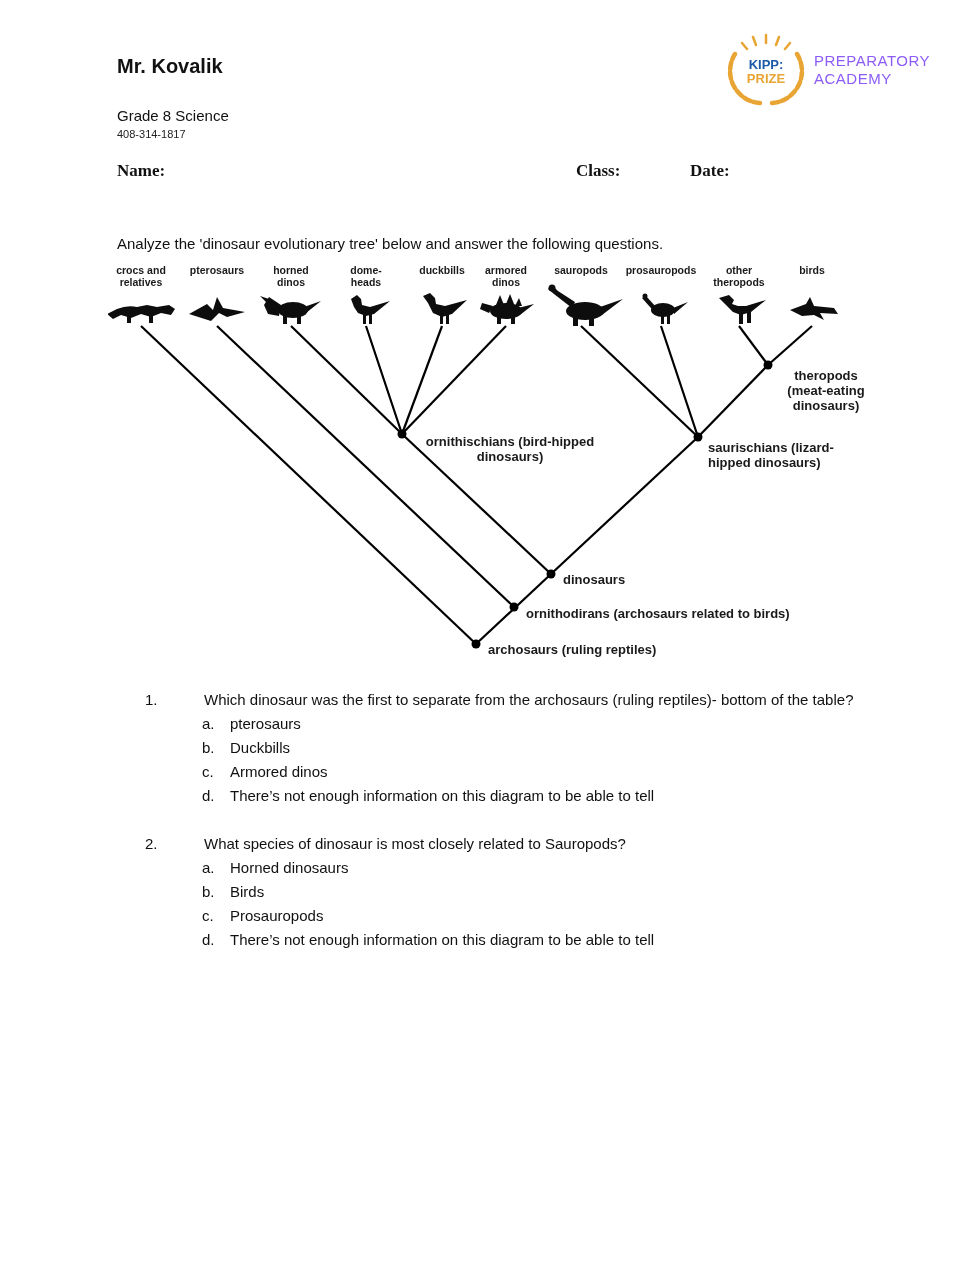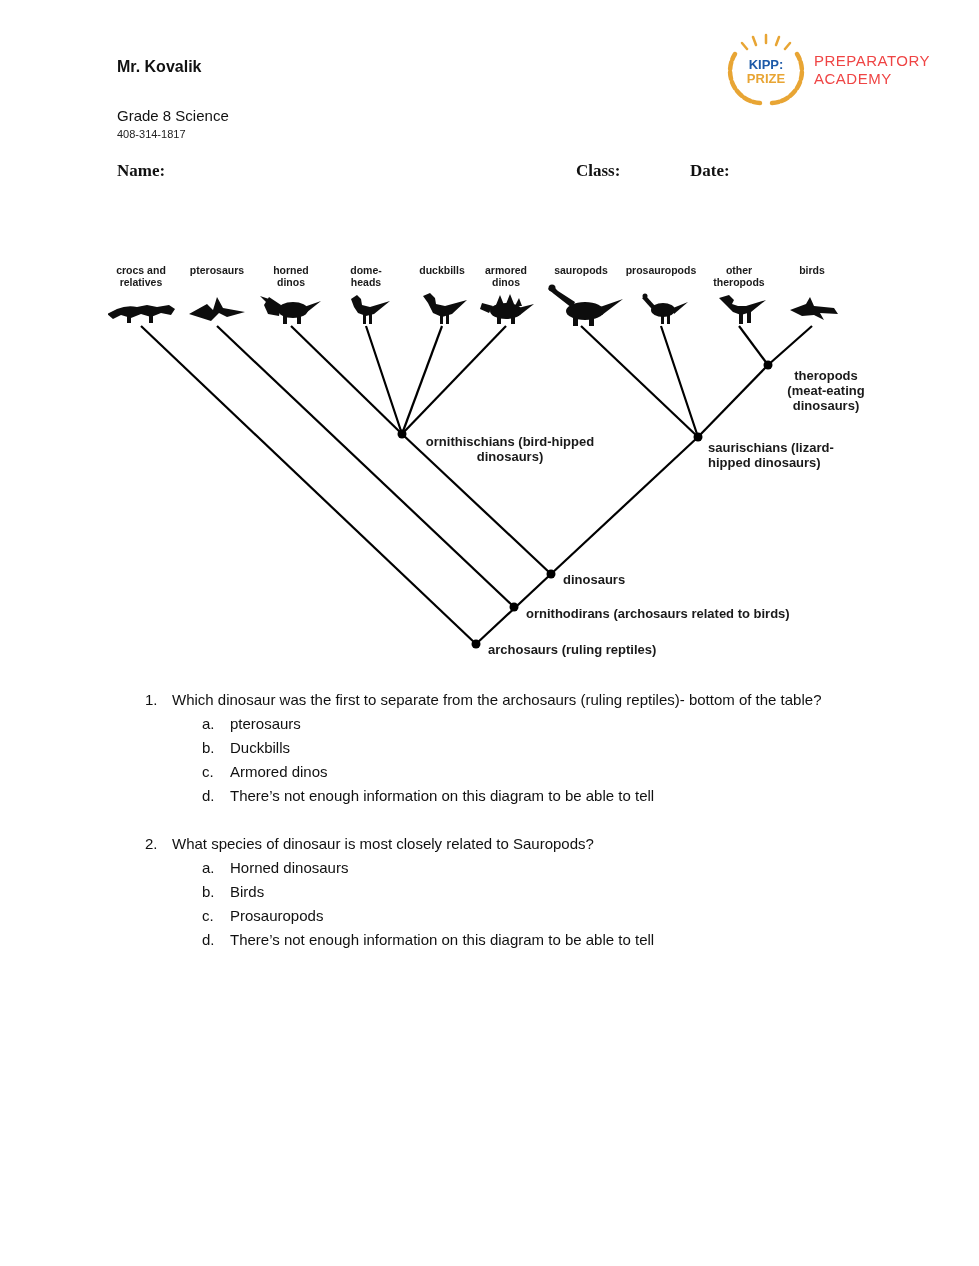--- a/index.html
+++ b/index.html
@@ -1,24 +1,24 @@
 <!DOCTYPE html>
 <html><head>
 <meta charset="utf-8">
 <style>
   html,body{margin:0;padding:0;background:#fff;}
   .page{position:relative;width:979px;height:1266px;background:#fff;overflow:hidden;
         font-family:"Liberation Sans",sans-serif;color:#111;}
   
   .teacher-block{position:absolute;left:117px;top:56px;}
-  .teacher-name{font-size:16px;font-weight:bold;line-height:21px;}
+  .teacher-name{font-size:20px;font-weight:bold;line-height:21px;}
   .teacher-course{font-size:15px;line-height:21px;margin-top:28px;}
   .teacher-phone{font-size:11px;line-height:17px;color:#222;}
   .logo-block{position:absolute;left:726px;top:30px;display:flex;align-items:center;}
-  .logo-text{margin-left:8px;color:#ef4444;font-size:15px;letter-spacing:.5px;line-height:18px;}
+  .logo-text{margin-left:8px;color:#8b5cf6;font-size:15px;letter-spacing:.5px;line-height:18px;}
   
   .fields-row{position:absolute;left:0;top:161px;width:979px;font-family:"Liberation Serif",serif;
               font-weight:bold;font-size:17px;}
   .f-name{position:absolute;left:117px;}
   .f-class{position:absolute;left:576px;}
   .f-date{position:absolute;left:690px;}
   
   .ticket-bar{position:absolute;left:107px;top:210px;width:746px;height:21px;background:#d5d5d5;
               border:1px solid #222;display:flex;align-items:center;justify-content:center;}
   .ticket-title{font-family:"Liberation Serif",serif;font-weight:bold;font-size:16px;}
@@ -29,21 +29,21 @@
   .cladogram circle.node{fill:#000;}
   .cladogram text{font-family:"Liberation Sans",sans-serif;fill:#1a1a1a;}
   .taxon-label{font-size:10.5px;font-weight:bold;text-anchor:middle;}
   .node-label{font-size:13px;font-weight:bold;}
   .node-label.mid{text-anchor:middle;}
   .sil{fill:#0d0d0d;}
   
   .questions{position:absolute;left:117px;top:688px;width:745px;font-size:15px;line-height:24px;}
   .q-row{display:flex;}
   .q-num{margin-left:28px;width:27px;flex:none;}
-  .q-text{flex:1;}
+  .q-text{flex:1;margin-left:32px;}
   .opt{display:flex;margin-left:85px;}
   .opt-letter{width:28px;flex:none;}
   .q2{margin-top:24px;}
 </style>
 </head>
 <body>
 
 <div class="page">
 
   <div class="teacher-block">
@@ -71,20 +71,21 @@
       <div>ACADEMY</div>
     </div>
   </div>
 
   <div class="fields-row">
     <span class="f-name">Name:</span>
     <span class="f-class">Class:</span>
     <span class="f-date">Date:</span>
   </div>
 
+  <div class="instructions">Analyze the 'dinosaur evolutionary tree' below and answer the following questions.</div>
 
   <svg class="cladogram" width="770" height="415" viewBox="0 0 770 415">
 
     <g>
       <line x1="33" y1="64" x2="368" y2="382"></line>
       <line x1="109" y1="64" x2="406" y2="345"></line>
       <line x1="183" y1="64" x2="294" y2="172"></line>
       <line x1="258" y1="64" x2="294" y2="172"></line>
       <line x1="334" y1="64" x2="294" y2="172"></line>
       <line x1="398" y1="64" x2="294" y2="172"></line>

